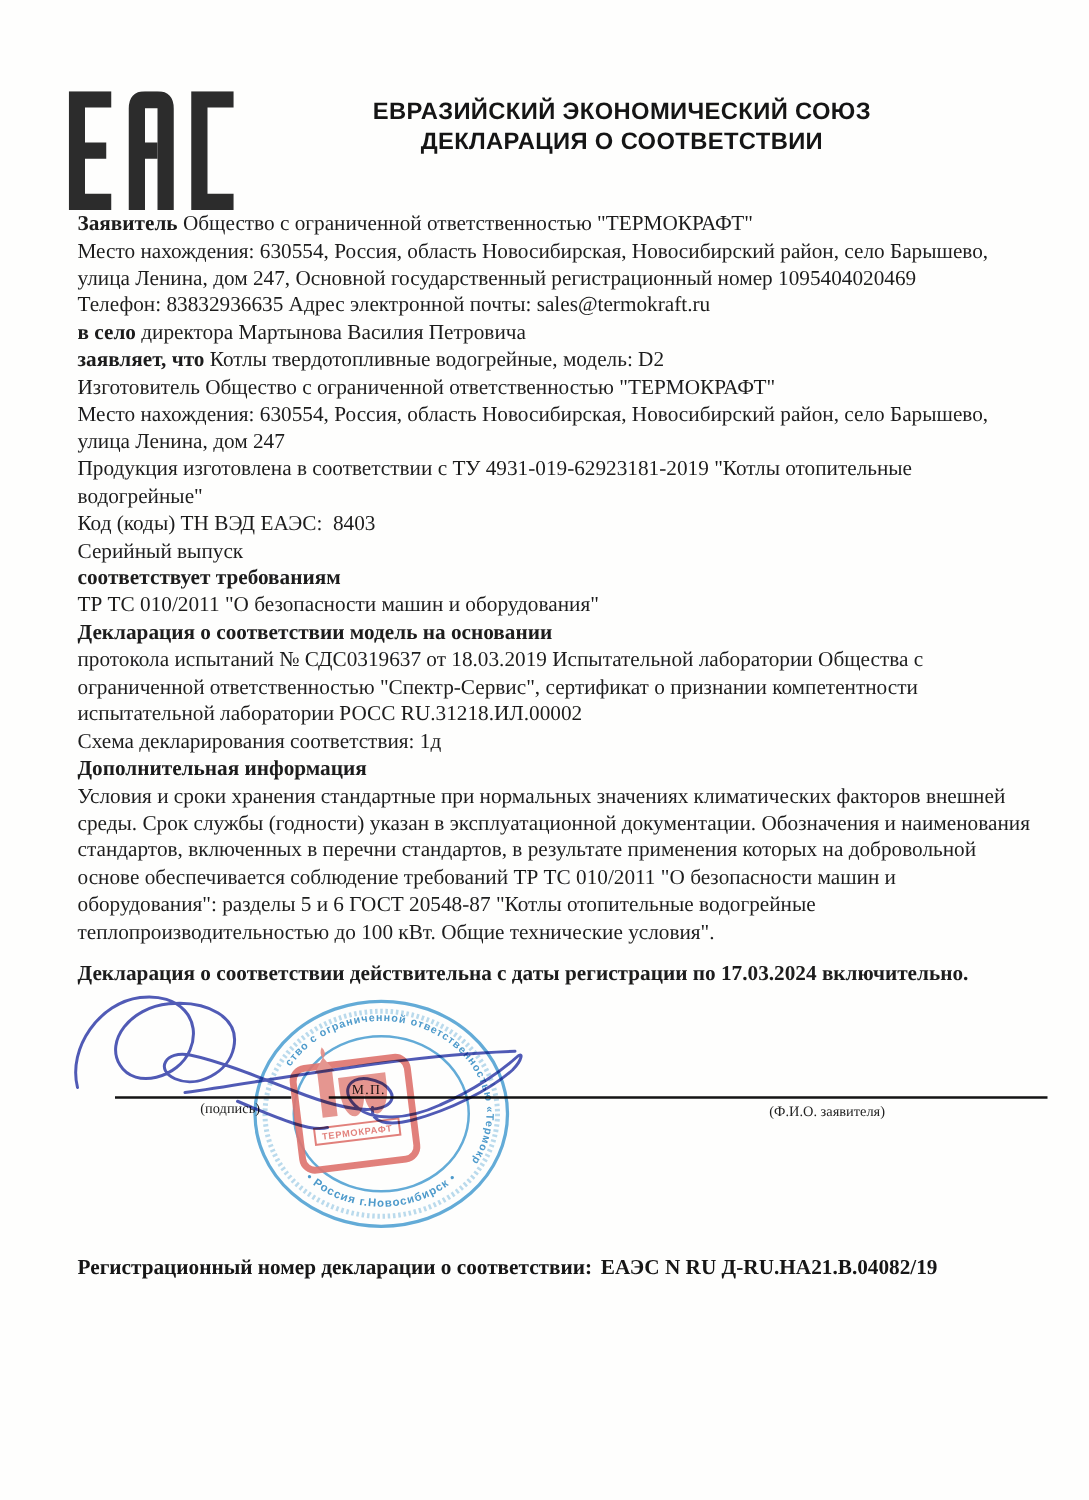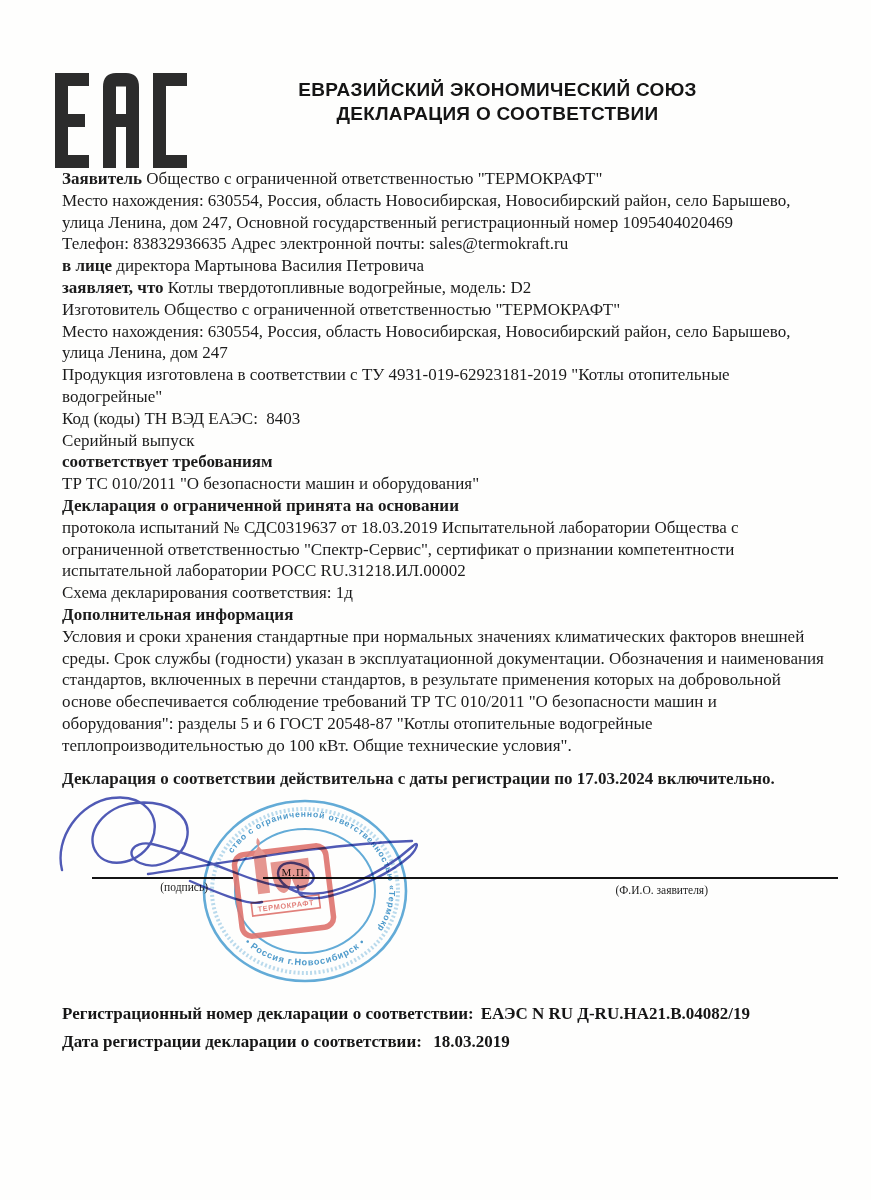--- a/index.html
+++ b/index.html
@@ -75,30 +75,30 @@
   <div class="header">
     <div>ЕВРАЗИЙСКИЙ ЭКОНОМИЧЕСКИЙ СОЮЗ</div>
     <div>ДЕКЛАРАЦИЯ О СООТВЕТСТВИИ</div>
   </div>
 
   <div class="bodytext">
     <div id="paragraphs">
         <div class="para"><b>Заявитель</b> Общество с ограниченной ответственностью "ТЕРМОКРАФТ"</div>
         <div class="para">Место нахождения: 630554, Россия, область Новосибирская, Новосибирский район, село Барышево, улица Ленина, дом 247, Основной государственный регистрационный номер 1095404020469</div>
         <div class="para">Телефон: 83832936635 Адрес электронной почты: sales@termokraft.ru</div>
-        <div class="para"><b>в лице</b> директора Мартынова Василия Петровича</div>
+        <div class="para"><b>в село</b> директора Мартынова Василия Петровича</div>
         <div class="para"><b>заявляет, что</b> Котлы твердотопливные водогрейные, модель: D2</div>
         <div class="para">Изготовитель Общество с ограниченной ответственностью "ТЕРМОКРАФТ"</div>
         <div class="para">Место нахождения: 630554, Россия, область Новосибирская, Новосибирский район, село Барышево, улица Ленина, дом 247</div>
         <div class="para">Продукция изготовлена в соответствии с ТУ 4931-019-62923181-2019 "Котлы отопительные водогрейные"</div>
         <div class="para">Код (коды) ТН ВЭД ЕАЭС: &nbsp;8403</div>
         <div class="para">Серийный выпуск</div>
         <div class="para"><b>соответствует требованиям</b></div>
         <div class="para">ТР ТС 010/2011 "О безопасности машин и оборудования"</div>
-        <div class="para"><b>Декларация о ограниченной принята на основании</b></div>
+        <div class="para"><b>Декларация о соответствии модель на основании</b></div>
         <div class="para">протокола испытаний № СДС0319637 от 18.03.2019 Испытательной лаборатории Общества с ограниченной ответственностью "Спектр-Сервис", сертификат о признании компетентности испытательной лаборатории РОСС RU.31218.ИЛ.00002</div>
         <div class="para">Схема декларирования соответствия: 1д</div>
         <div class="para"><b>Дополнительная информация</b></div>
         <div class="para">Условия и сроки хранения стандартные при нормальных значениях климатических факторов внешней среды. Срок службы (годности) указан в эксплуатационной документации. Обозначения и наименования стандартов, включенных в перечни стандартов, в результате применения которых на добровольной основе обеспечивается соблюдение требований ТР ТС 010/2011 "О безопасности машин и оборудования": разделы 5 и 6 ГОСТ 20548-87 "Котлы отопительные водогрейные теплопроизводительностью до 100 кВт. Общие технические условия".</div>
       </div>
     <div class="validity">Декларация о соответствии действительна с даты регистрации по 17.03.2024 включительно.</div>
   </div>
 
   <div class="sigline line-left"></div>
   <div class="sigline line-right"></div>
@@ -155,17 +155,14 @@
                C 352 94 320 110 290 118
                C 270 123 256 120 258 108"></path>
       <path d="M 108 96 C 180 86 280 66 372 63"></path>
       <path d="M 150 103 C 185 118 210 128 222 124"></path>
     </g>
   </svg>
 
   <div class="footer-line fl1">
     <span>Регистрационный номер декларации о соответствии:</span><span class="val">ЕАЭС N RU Д-RU.НА21.В.04082/19</span>
   </div>
-  <div class="footer-line fl2">
-    <span>Дата регистрации декларации о соответствии:</span><span class="val">&nbsp;18.03.2019</span>
-  </div>
 
 </div>
 
 </body></html>

